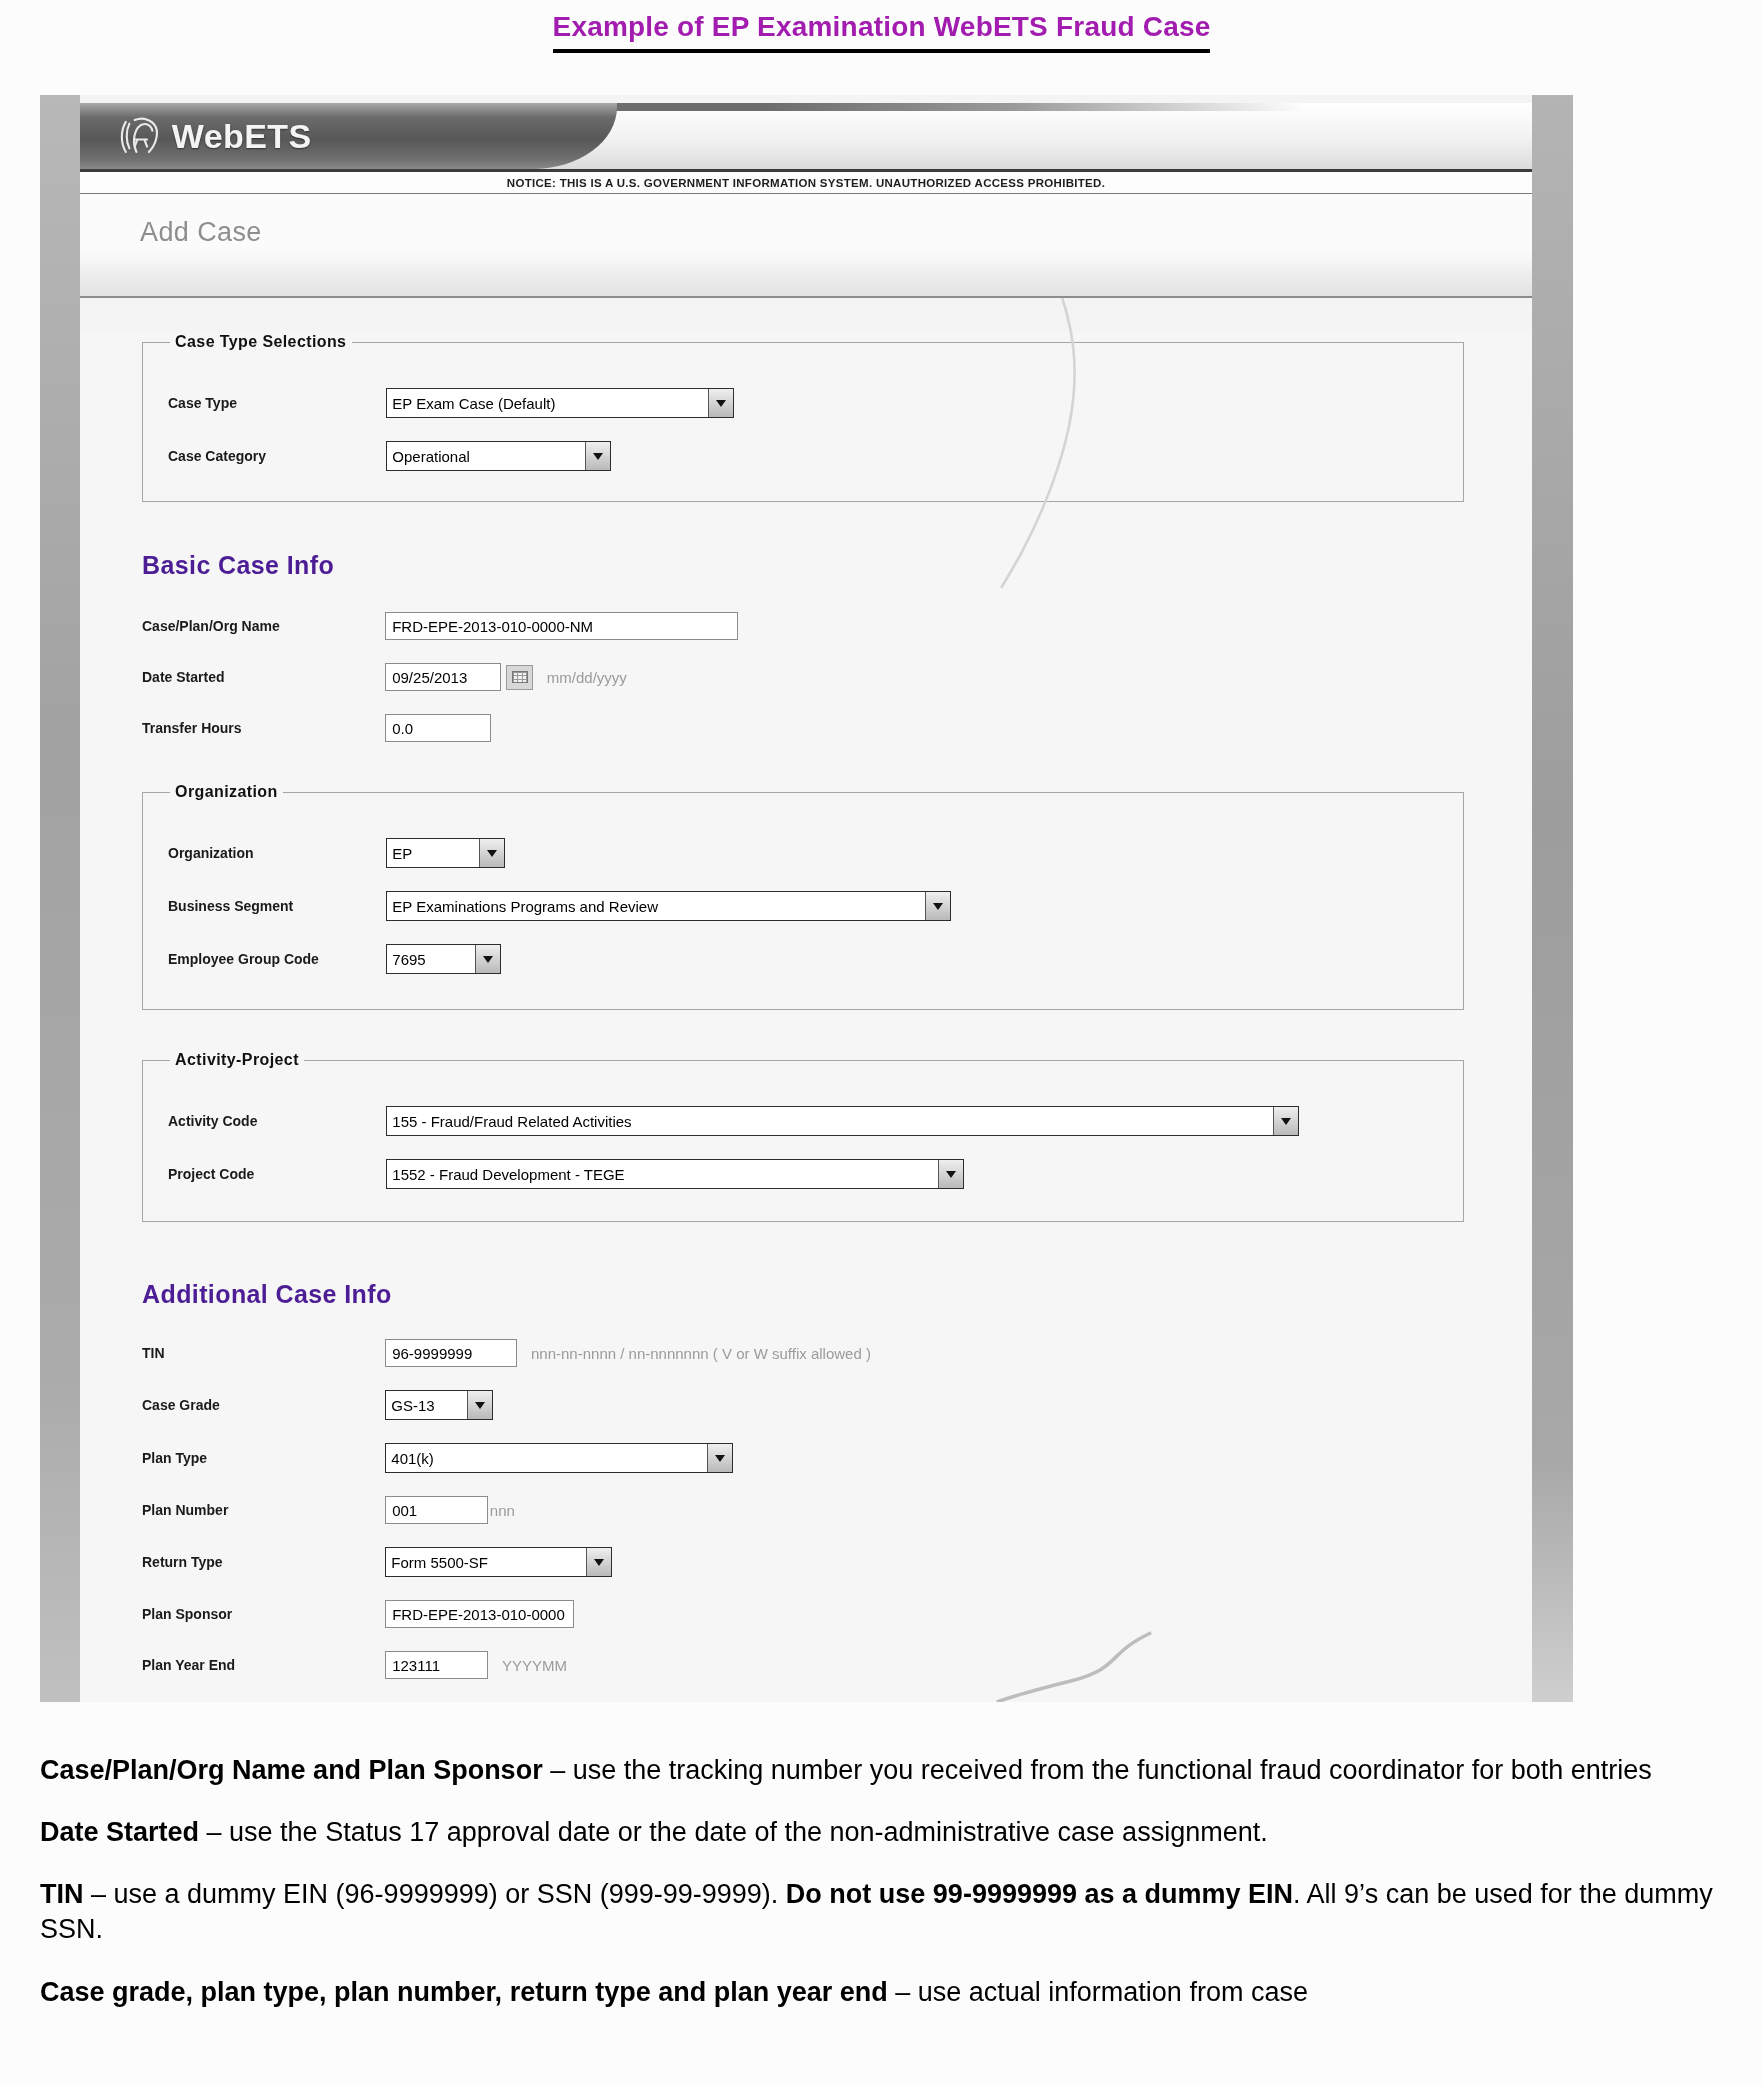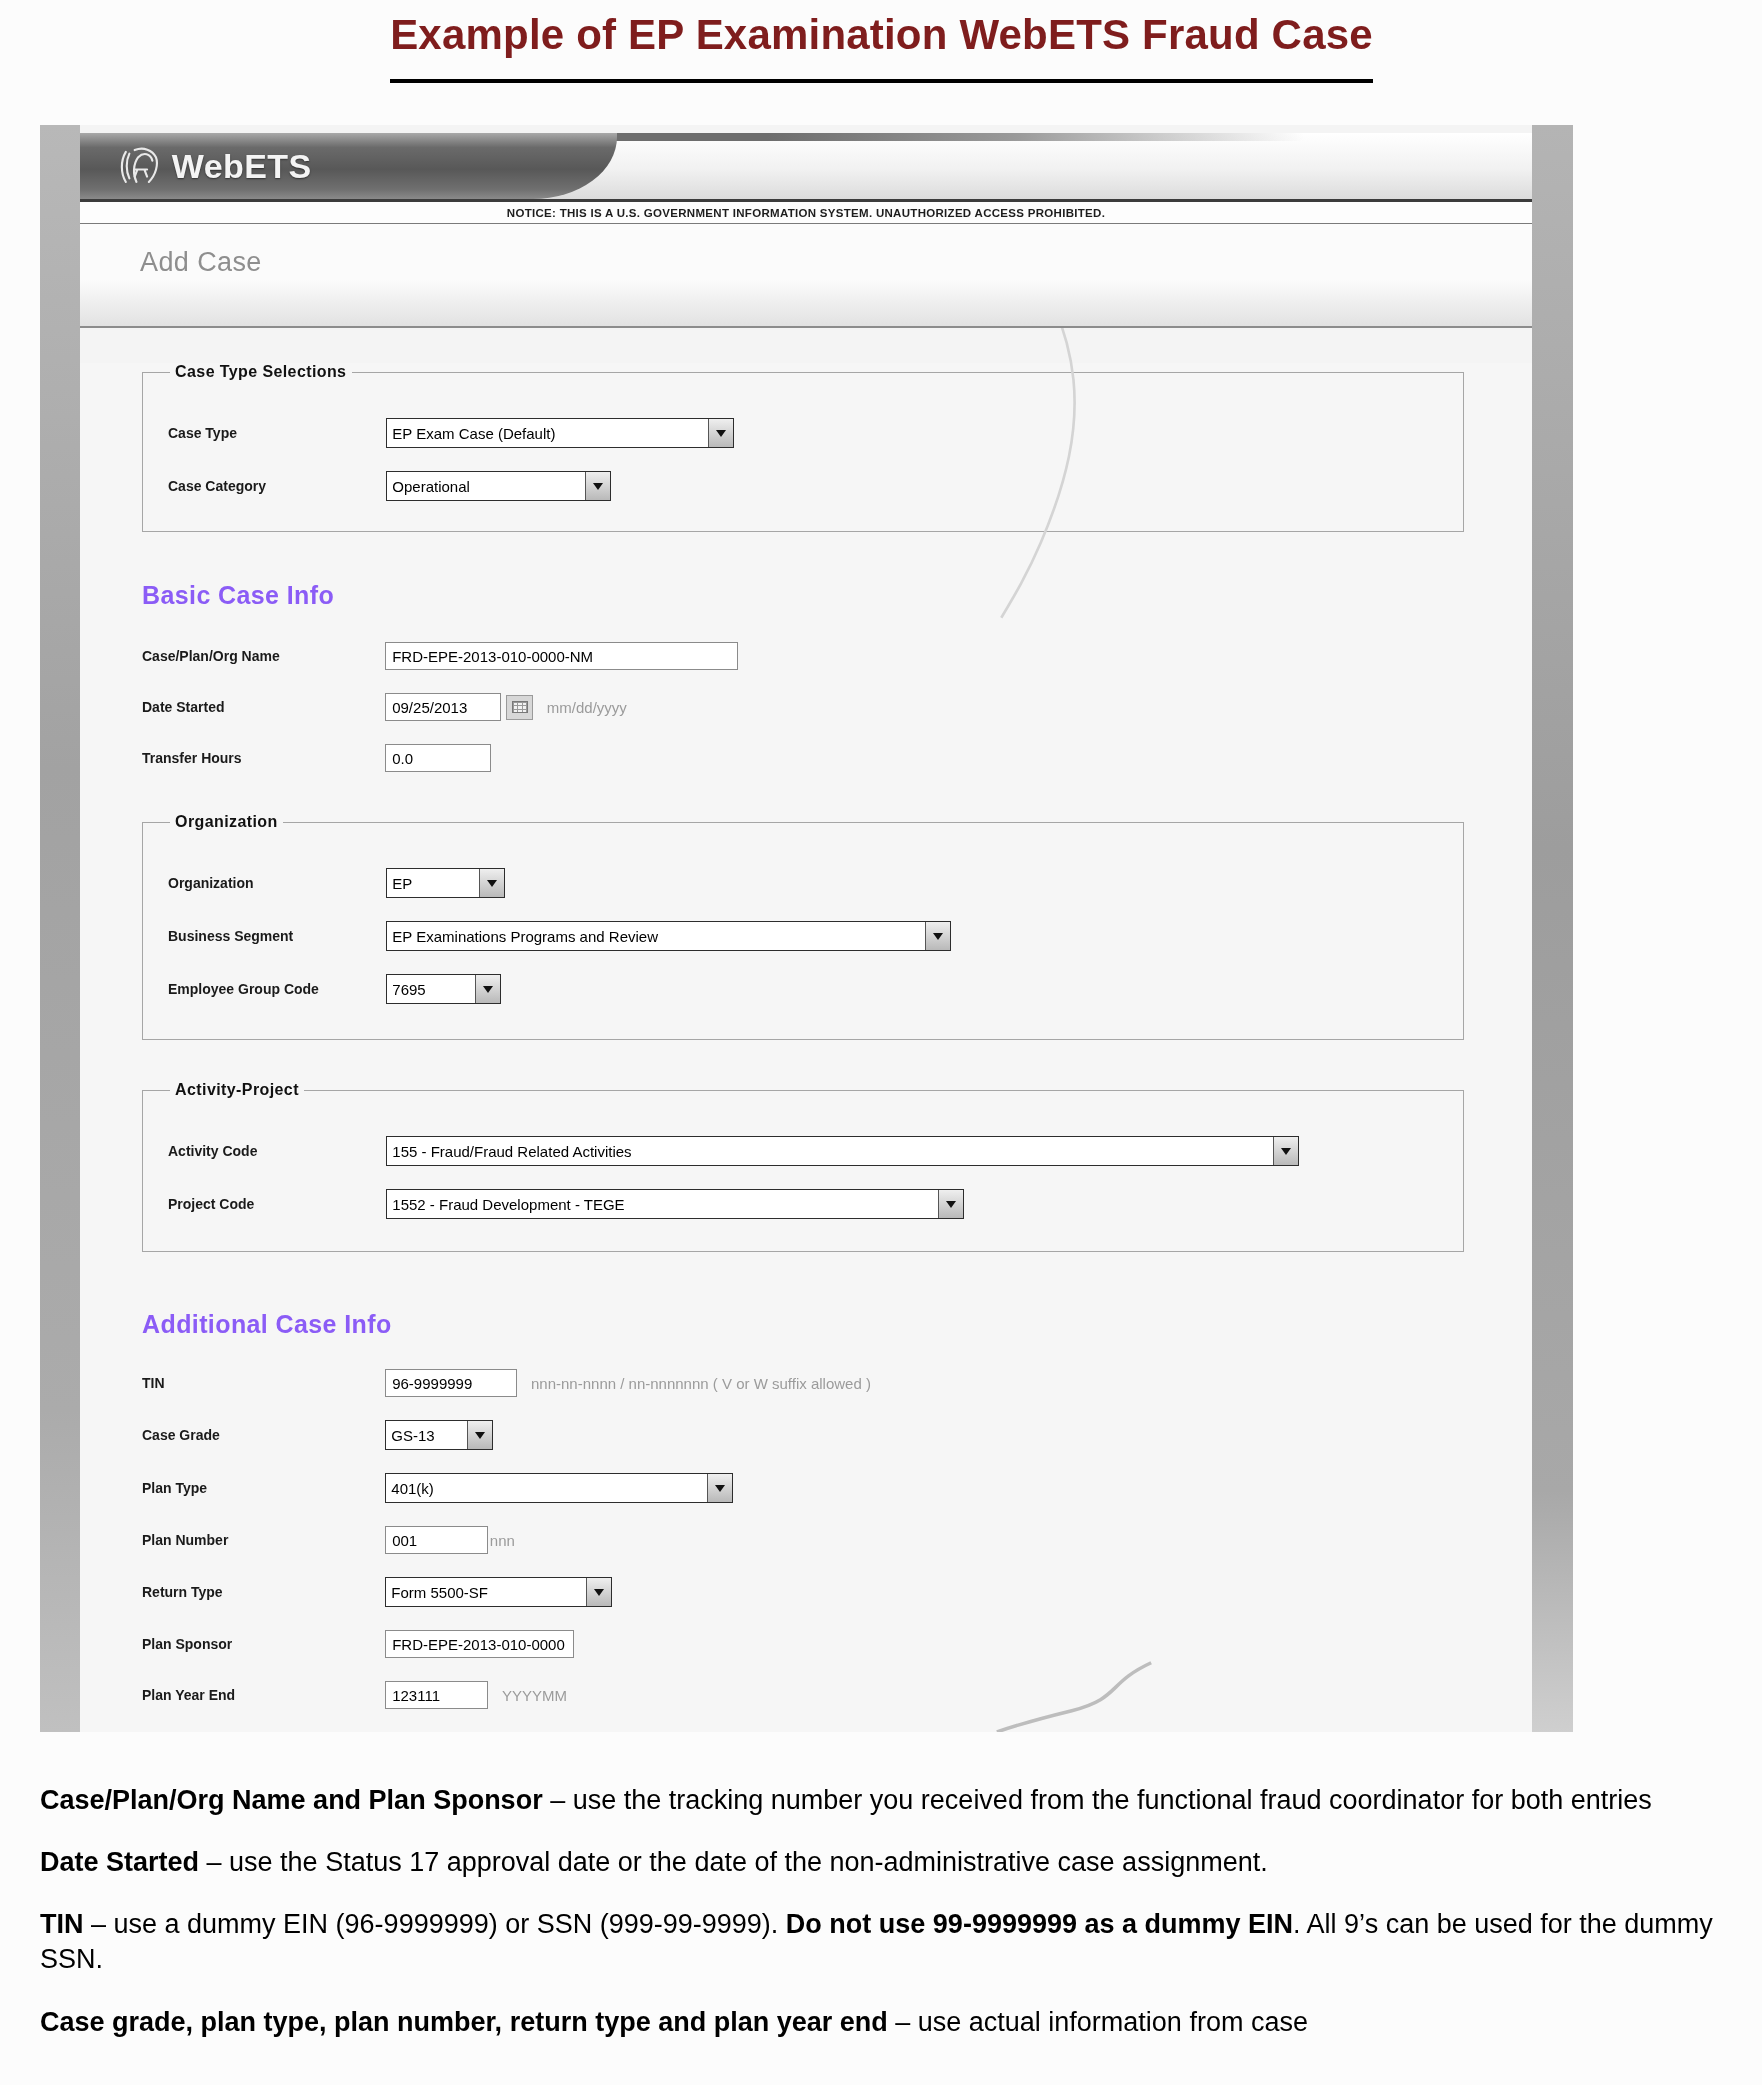--- a/index.html
+++ b/index.html
@@ -7,22 +7,22 @@
   body {
     width:1763px; height:2086px;
     font-family:"Liberation Sans","DejaVu Sans",sans-serif;
     color:#000; overflow:hidden; position:relative;
   }
   .doc { width:1763px; height:2086px; background:#fcfcfc; }
 
   
   .title-wrap { text-align:center; padding-top:10.6px; }
   .doc-title {
-    display:inline-block; font-size:42px; font-weight:bold; color:#7f1d1d;
-    border-bottom:4.4px solid #000; padding-bottom:20px; letter-spacing:0.2px;
+    display:inline-block; font-size:28px; font-weight:bold; color:#a21caf;
+    border-bottom:4.4px solid #000; padding-bottom:6px; letter-spacing:0.2px;
   }
 
   
   .shot {
     position:relative; margin:42px 0 0 40px; width:1533px; height:1607px;
     display:flex; background:#f6f6f6;
   }
   .edge { width:40px; background:linear-gradient(180deg,#b8b8b8,#a2a2a2 40%,#ababab 80%,#c0c0c0); }
   .edge-right { width:41px; background:linear-gradient(180deg,#b4b4b4,#9d9d9d 45%,#a8a8a8 85%,#cfcfcf); }
   .app { flex:1; position:relative; background:#f4f4f4; overflow:hidden; }
@@ -71,21 +71,21 @@
 
   
   .form-area { padding:0 68px 0 62px; background:#f6f6f6; }
 
   fieldset {
     border:0.9px solid #a6a6a6; background:transparent;
     padding:14px 0 23px 25px; margin-top:35px;
   }
   fieldset legend { font-size:16px; font-weight:bold; color:#111; padding:0 5.3px; margin-left:1.8px; letter-spacing:0.4px; }
 
-  .section-head { font-size:25px; color:#8b5cf6; letter-spacing:0.4px; }
+  .section-head { font-size:25px; color:#4c1d95; letter-spacing:0.4px; }
   .sh-basic { margin:49px 0 0 0; }
   .sh-additional { margin:58px 0 0 0; }
 
   .row { display:flex; align-items:center; margin-top:23px; }
   .row .lbl { width:243px; font-size:14px; font-weight:bold; color:#1a1a1a; flex:none; }
   fieldset .row .lbl { width:218px; }
   .hint { margin-left:14px; font-size:15px; color:#9b9b9b; }
 
   
   .tinput {

